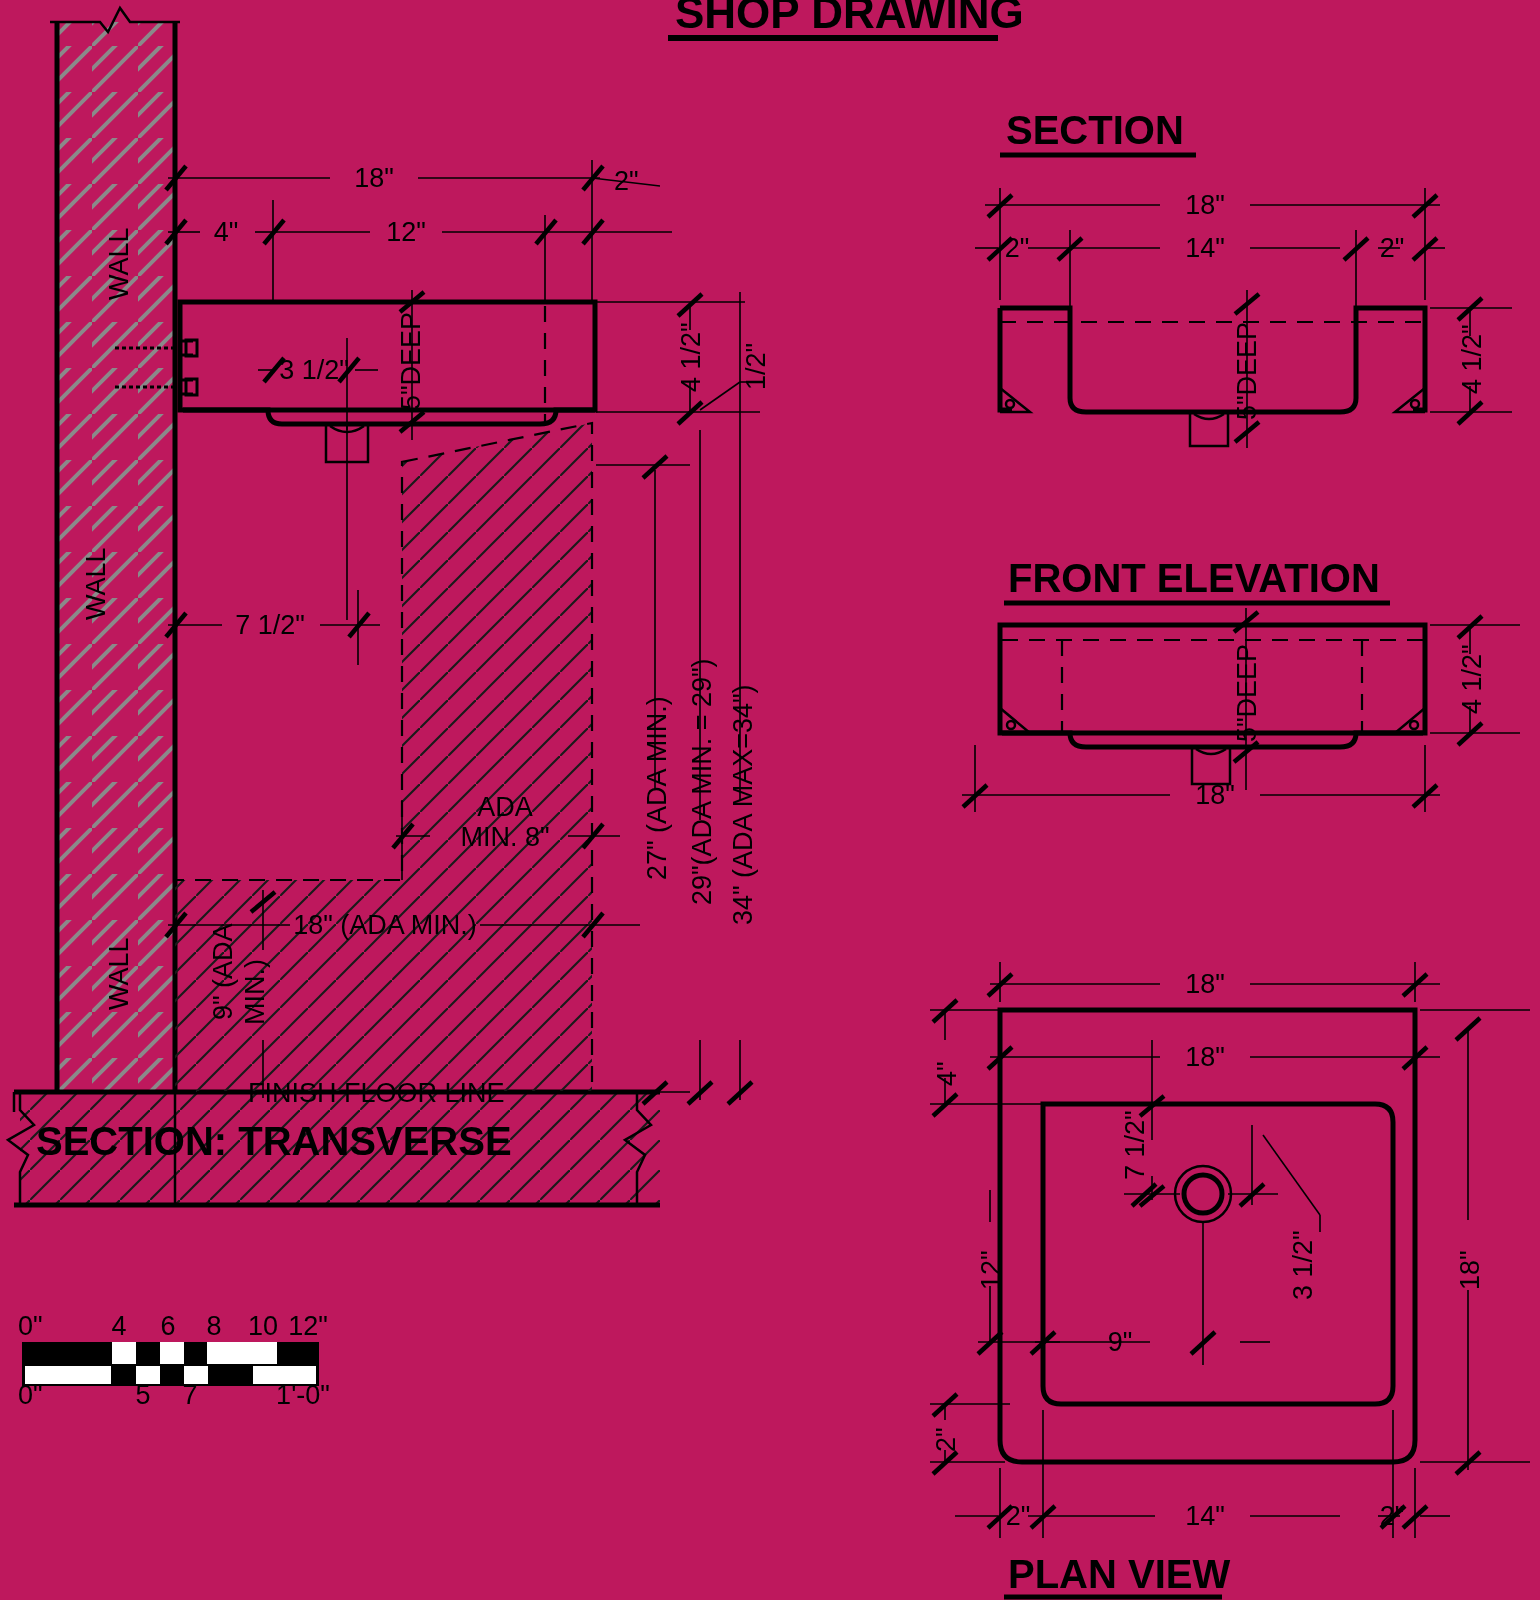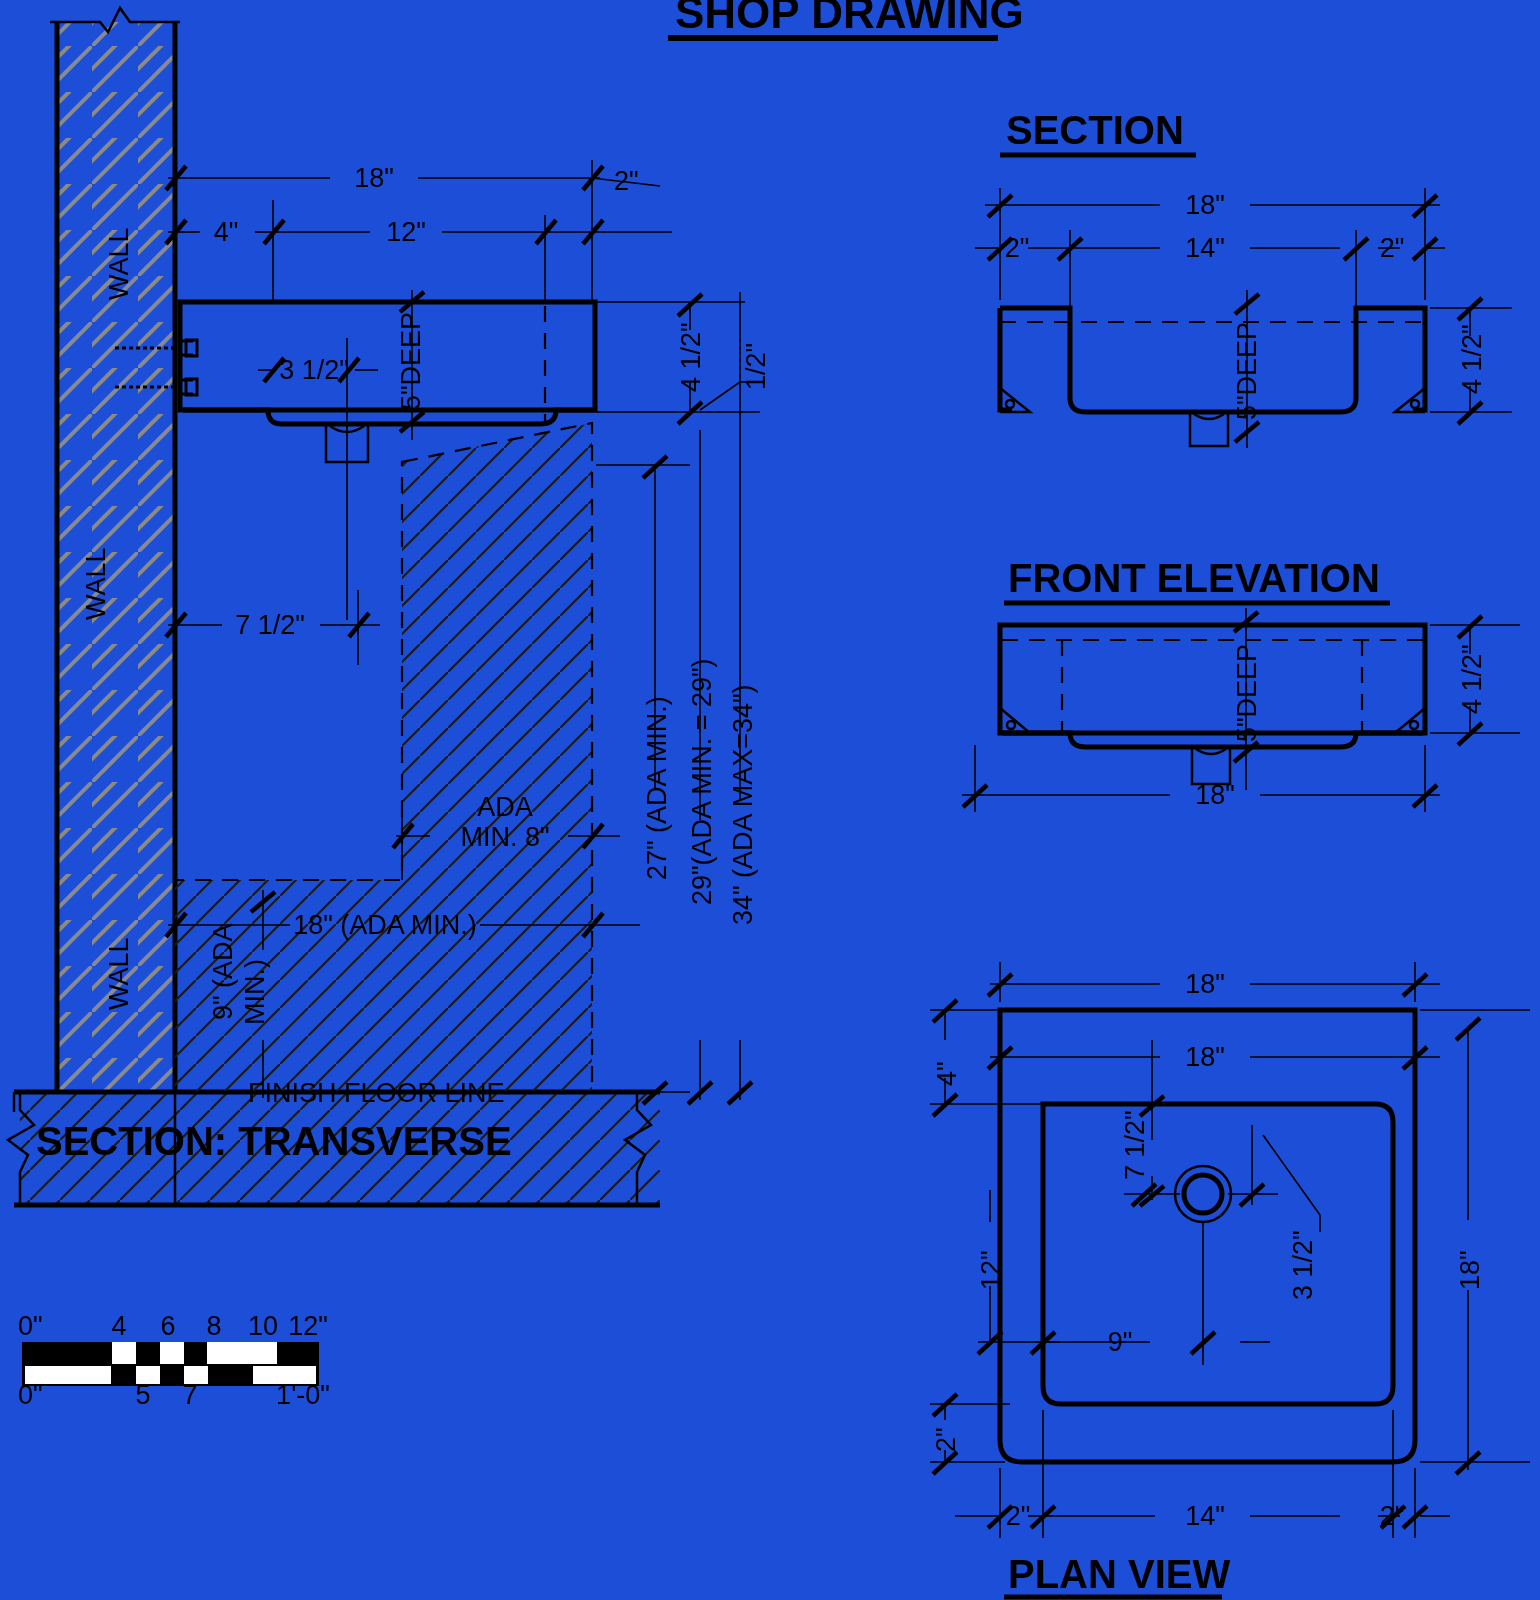--- a/index.html
+++ b/index.html
@@ -7,21 +7,21 @@
     padding: 0;
     background: #ffffff;
   }
   body {
     font-family: "Liberation Sans", sans-serif;
   }
   #sheet {
     position: relative;
     width: 1540px;
     height: 1600px;
-    background: #1d4ed8;
+    background: #be185d;
     overflow: hidden;
   }
   svg.draw {
     position: absolute;
     left: 0;
     top: 0;
     width: 1540px;
     height: 1600px;
   }
   text { font-family: "Liberation Sans", sans-serif; }

